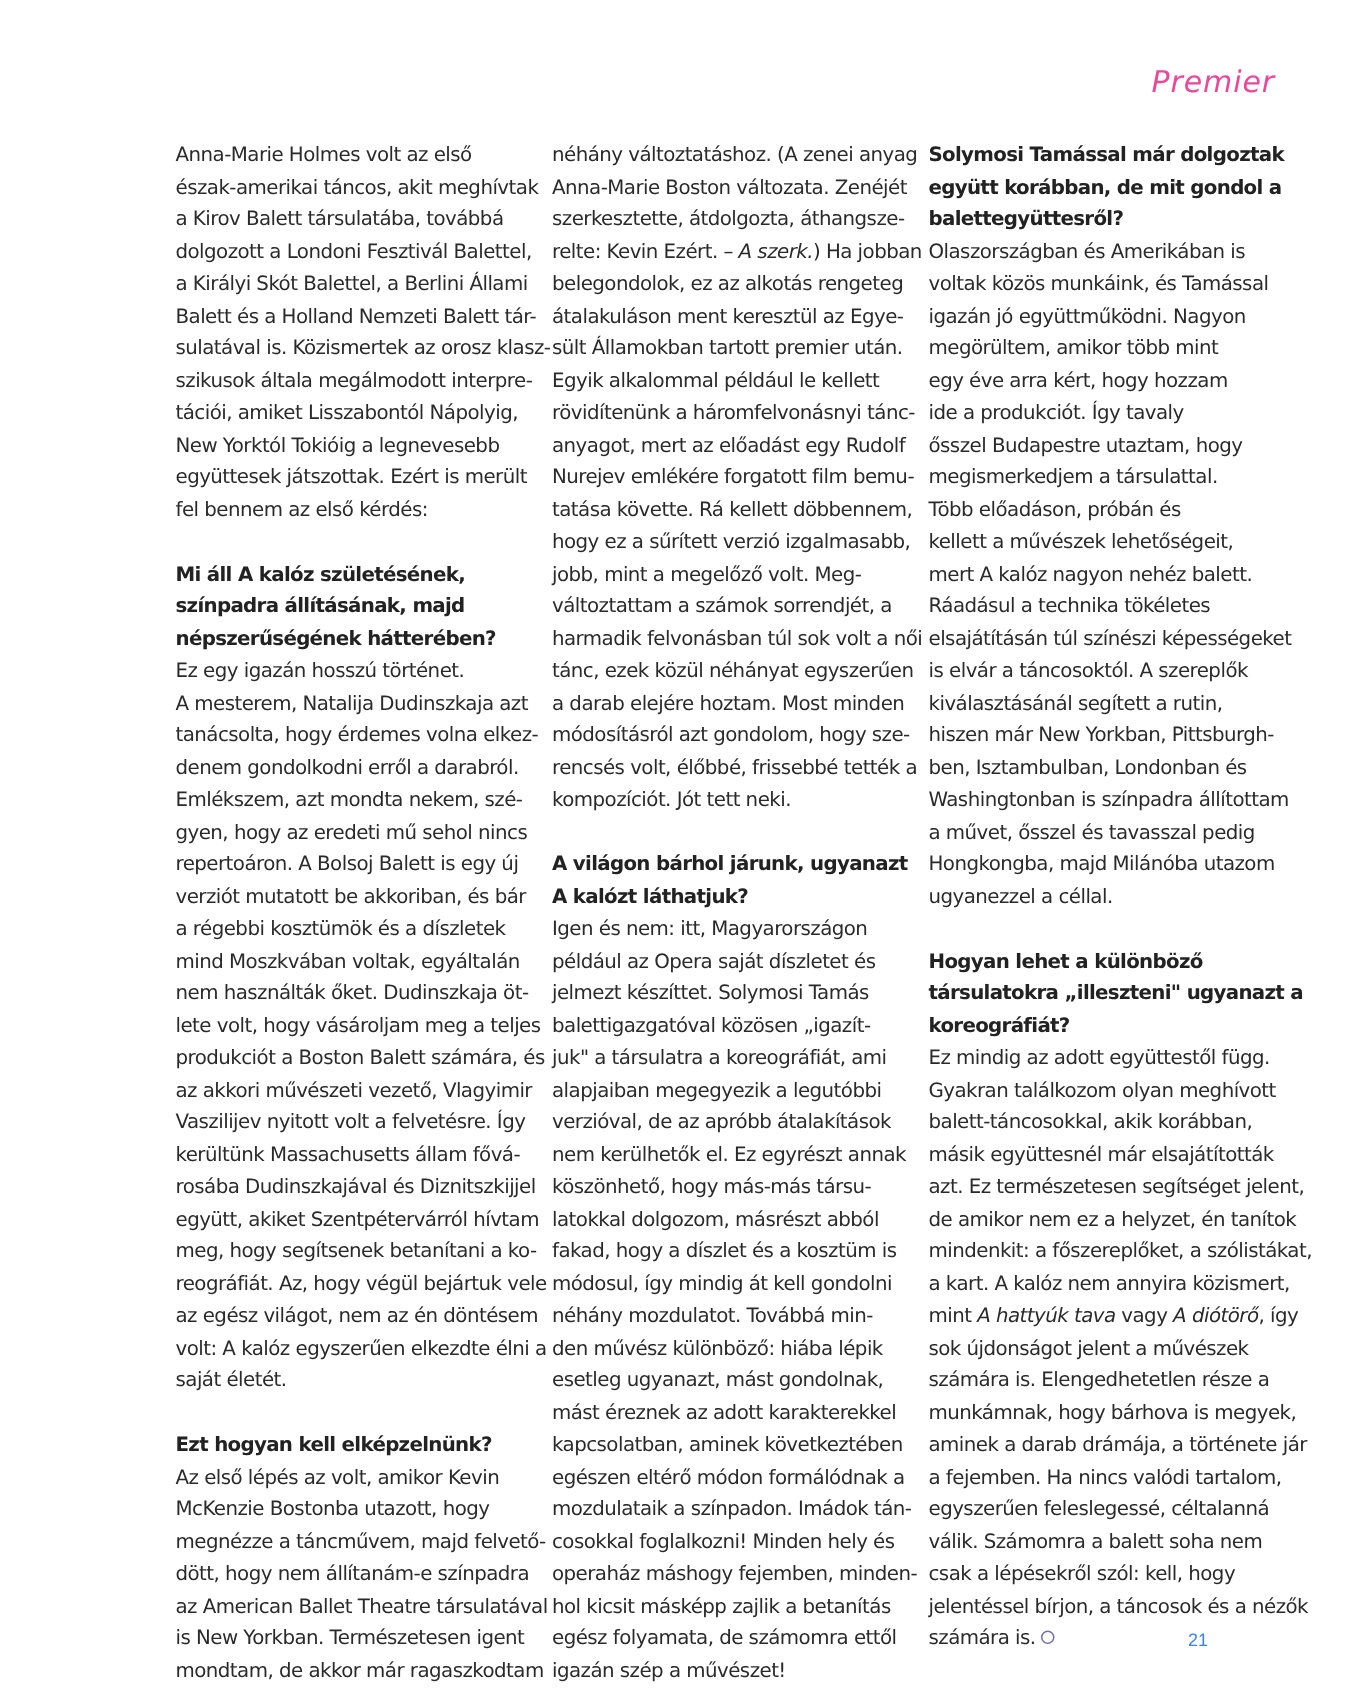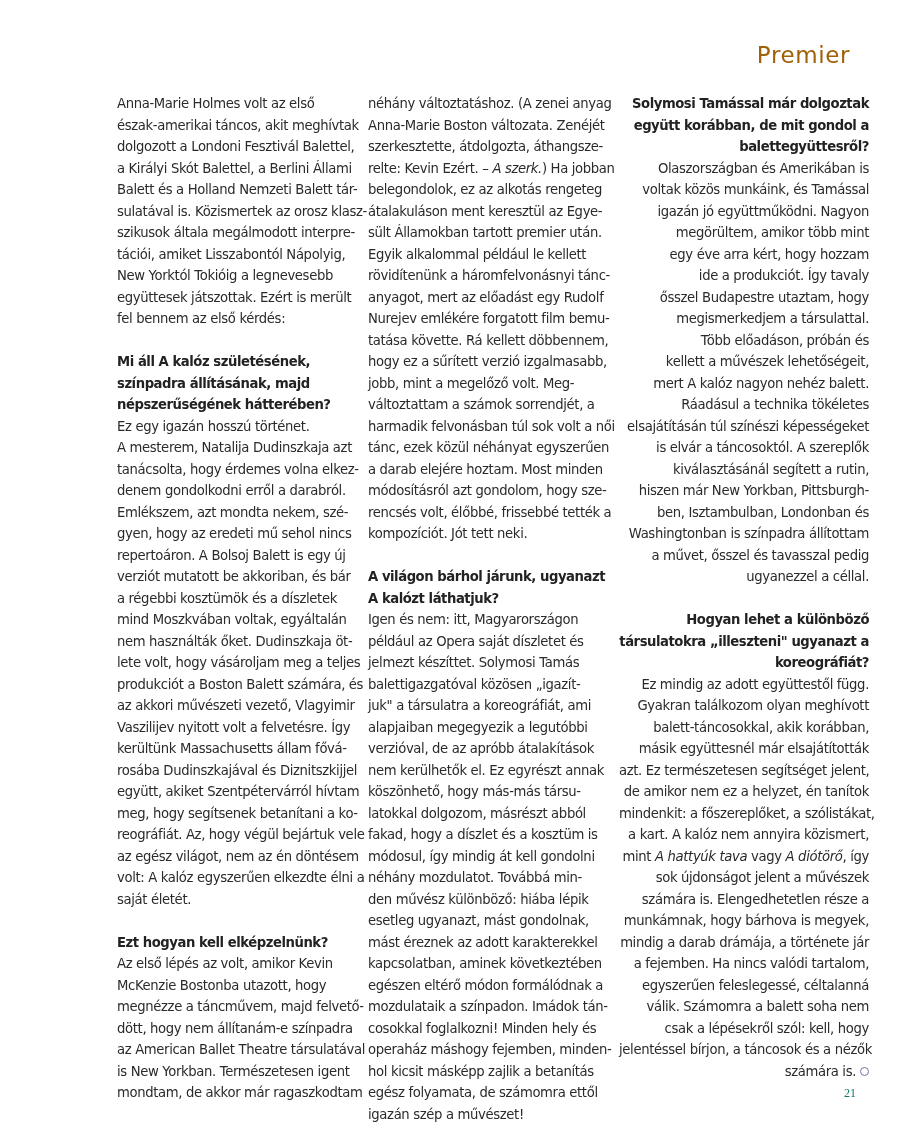--- a/index.html
+++ b/index.html
@@ -1,41 +1,42 @@
 <!DOCTYPE html>
 <html><head>
   <meta charset="utf-8">
   <style>
     html, body { margin: 0; padding: 0; background: #ffffff; }
     body { width: 898px; height: 1134px; position: relative; overflow: hidden;
            font-family: "DejaVu Sans", sans-serif; color: #2a2a2a; }
-    .section-header { position: absolute; top: 42px; right: 48px; font-size: 23px;
-           letter-spacing: 0.6px; color: #a16207; font-family: "DejaVu Sans", sans-serif; }
+    .section-header { position: absolute; top: 42px; right: 48px; font-size: 20px;
+           letter-spacing: 0.6px; color: #ec4899; font-family: "DejaVu Sans", sans-serif; font-style: italic; }
     .column { position: absolute; top: 93px; width: 245px; }
     #col1 { left: 117px; }
     #col2 { left: 368px; }
-    #col3 { left: 619px; width: 250px; text-align: right; }
+    #col3 { left: 619px; width: 250px; }
     .line { display: block; font-size: 13.2px; line-height: 21.5px; height: 21.5px;
             white-space: nowrap; letter-spacing: -0.35px; }
     .line.q { font-weight: bold; color: #222222; letter-spacing: -0.45px; }
     .gap { display: block; height: 21.5px; }
     .end-mark { display: inline-block; width: 7px; height: 7px; border: 1.6px solid #7a6fa8;
                 border-radius: 50%; margin-left: 4px; vertical-align: 0px; }
-    .page-number { position: absolute; left: 844px; top: 1086px; font-family: Liberation Serif, serif;
-                   font-size: 12px; color: #0f766e; }
+    .page-number { position: absolute; left: 792px; top: 1086px; font-family: Liberation Sans, sans-serif;
+                   font-size: 12px; color: #3b82f6; }
     em { font-style: italic; }
   </style>
 </head>
 <body>
 
 <div class="section-header">Premier</div>
 
 <div class="column" id="col1">
     <span class="line"><span>Anna-Marie Holmes volt az első</span></span>
     <span class="line"><span>észak-amerikai táncos, akit meghívtak</span></span>
+    <span class="line"><span>a Kirov Balett társulatába, továbbá</span></span>
     <span class="line"><span>dolgozott a Londoni Fesztivál Balettel,</span></span>
     <span class="line"><span>a Királyi Skót Balettel, a Berlini Állami</span></span>
     <span class="line"><span>Balett és a Holland Nemzeti Balett tár-</span></span>
     <span class="line"><span>sulatával is. Közismertek az orosz klasz-</span></span>
     <span class="line"><span>szikusok általa megálmodott interpre-</span></span>
     <span class="line"><span>tációi, amiket Lisszabontól Nápolyig,</span></span>
     <span class="line"><span>New Yorktól Tokióig a legnevesebb</span></span>
     <span class="line"><span>együttesek játszottak. Ezért is merült</span></span>
     <span class="line"><span>fel bennem az első kérdés:</span></span>
     <span class="gap"></span>
@@ -141,38 +142,39 @@
     <span class="line"><span>kellett a művészek lehetőségeit,</span></span>
     <span class="line"><span>mert A kalóz nagyon nehéz balett.</span></span>
     <span class="line"><span>Ráadásul a technika tökéletes</span></span>
     <span class="line"><span>elsajátításán túl színészi képességeket</span></span>
     <span class="line"><span>is elvár a táncosoktól. A szereplők</span></span>
     <span class="line"><span>kiválasztásánál segített a rutin,</span></span>
     <span class="line"><span>hiszen már New Yorkban, Pittsburgh-</span></span>
     <span class="line"><span>ben, Isztambulban, Londonban és</span></span>
     <span class="line"><span>Washingtonban is színpadra állítottam</span></span>
     <span class="line"><span>a művet, ősszel és tavasszal pedig</span></span>
+    <span class="line"><span>Hongkongba, majd Milánóba utazom</span></span>
     <span class="line"><span>ugyanezzel a céllal.</span></span>
     <span class="gap"></span>
     <span class="line q"><span>Hogyan lehet a különböző</span></span>
     <span class="line q"><span>társulatokra „illeszteni" ugyanazt a</span></span>
     <span class="line q"><span>koreográfiát?</span></span>
     <span class="line"><span>Ez mindig az adott együttestől függ.</span></span>
     <span class="line"><span>Gyakran találkozom olyan meghívott</span></span>
     <span class="line"><span>balett-táncosokkal, akik korábban,</span></span>
     <span class="line"><span>másik együttesnél már elsajátították</span></span>
     <span class="line"><span>azt. Ez természetesen segítséget jelent,</span></span>
     <span class="line"><span>de amikor nem ez a helyzet, én tanítok</span></span>
     <span class="line"><span>mindenkit: a főszereplőket, a szólistákat,</span></span>
     <span class="line"><span>a kart. A kalóz nem annyira közismert,</span></span>
     <span class="line"><span>mint </span><em>A hattyúk tava</em><span> vagy </span><em>A diótörő</em><span>, így</span></span>
     <span class="line"><span>sok újdonságot jelent a művészek</span></span>
     <span class="line"><span>számára is. Elengedhetetlen része a</span></span>
     <span class="line"><span>munkámnak, hogy bárhova is megyek,</span></span>
-    <span class="line"><span>mindig a darab drámája, a története jár</span></span>
+    <span class="line"><span>aminek a darab drámája, a története jár</span></span>
     <span class="line"><span>a fejemben. Ha nincs valódi tartalom,</span></span>
     <span class="line"><span>egyszerűen feleslegessé, céltalanná</span></span>
     <span class="line"><span>válik. Számomra a balett soha nem</span></span>
     <span class="line"><span>csak a lépésekről szól: kell, hogy</span></span>
     <span class="line"><span>jelentéssel bírjon, a táncosok és a nézők</span></span>
     <span class="line"><span>számára is.</span><span class="end-mark" style="border-color: rgb(122, 111, 168);"></span></span>
   </div>
 
 <div class="page-number">21</div>
 

